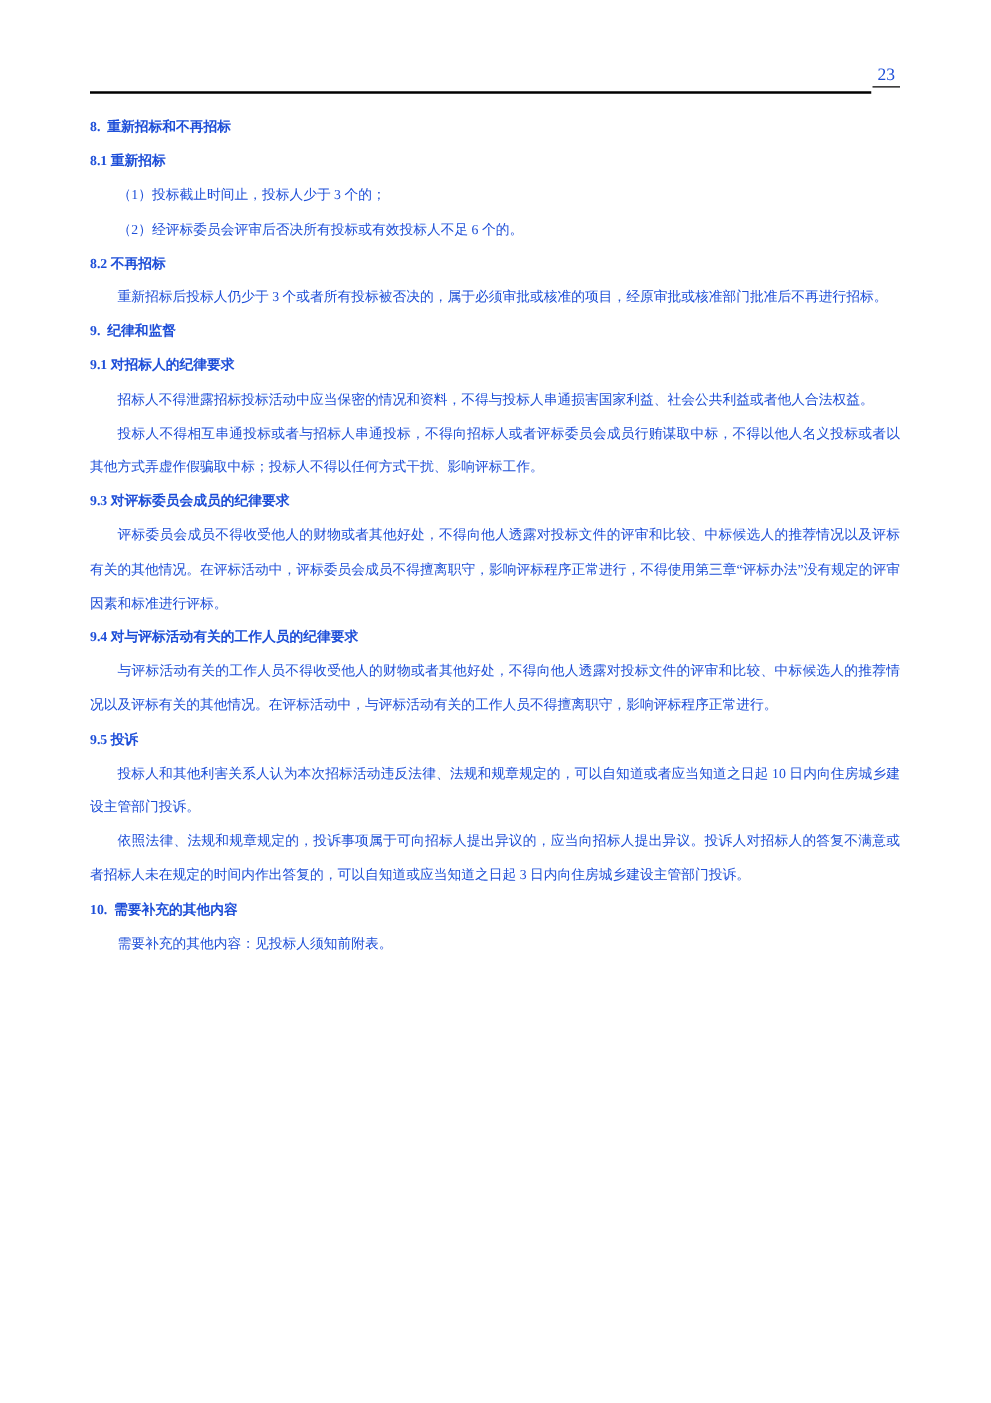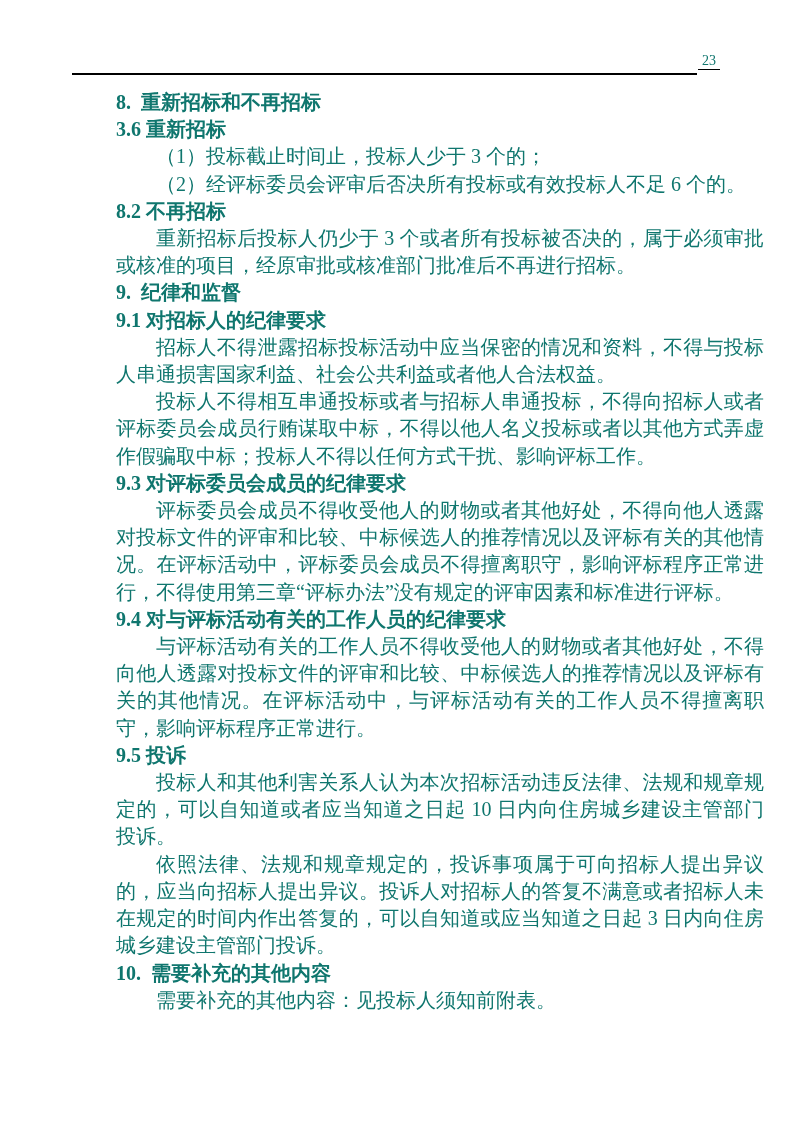--- a/index.html
+++ b/index.html
@@ -6,21 +6,21 @@
     margin: 0;
     padding: 0;
     background: #ffffff;
   }
   .page {
     position: relative;
     width: 793px;
     height: 1122px;
     background: #ffffff;
     font-family: "Liberation Serif", "DejaVu Serif", serif;
-    color: #0f766e;
+    color: #1d4ed8;
     overflow: hidden;
   }
   .header-rule {
     position: absolute;
     left: 72px;
     top: 73px;
     width: 625px;
     height: 0;
     border-top: 2.5px solid #000000;
   }
@@ -33,25 +33,24 @@
     font-size: 14px;
     line-height: 15px;
     padding: 0 1px 1px 1px;
     border-bottom: 1.5px solid #000000;
   }
   .content {
     position: absolute;
     left: 72px;
     top: 89px;
     width: 648px;
-    font-size: 20px;
+    font-size: 11px;
     line-height: 27.2px;
     text-align: justify;
     text-justify: inter-ideograph;
-    margin-left: 44px;
   }
   .block {
     margin: 0;
   }
   .block.h1, .block.h2 {
     font-weight: bold;
     text-align: left;
     white-space: pre-wrap;
   }
   .block.p {
@@ -59,21 +58,21 @@
   }
 </style>
 </head>
 <body>
 
 <div class="page">
   <div class="header-rule"></div>
   <div class="page-number">23</div>
   <main class="content">
       <div class="block h1">8.  重新招标和不再招标</div>
-      <div class="block h2">3.6 重新招标</div>
+      <div class="block h2">8.1 重新招标</div>
       <div class="block p">（1）投标截止时间止，投标人少于 3 个的；</div>
       <div class="block p">（2）经评标委员会评审后否决所有投标或有效投标人不足 6 个的。</div>
       <div class="block h2">8.2 不再招标</div>
       <div class="block p">重新招标后投标人仍少于 3 个或者所有投标被否决的，属于必须审批或核准的项目，经原审批或核准部门批准后不再进行招标。</div>
       <div class="block h1">9.  纪律和监督</div>
       <div class="block h2">9.1 对招标人的纪律要求</div>
       <div class="block p">招标人不得泄露招标投标活动中应当保密的情况和资料，不得与投标人串通损害国家利益、社会公共利益或者他人合法权益。</div>
       <div class="block p">投标人不得相互串通投标或者与招标人串通投标，不得向招标人或者评标委员会成员行贿谋取中标，不得以他人名义投标或者以其他方式弄虚作假骗取中标；投标人不得以任何方式干扰、影响评标工作。</div>
       <div class="block h2">9.3 对评标委员会成员的纪律要求</div>
       <div class="block p">评标委员会成员不得收受他人的财物或者其他好处，不得向他人透露对投标文件的评审和比较、中标候选人的推荐情况以及评标有关的其他情况。在评标活动中，评标委员会成员不得擅离职守，影响评标程序正常进行，不得使用第三章“评标办法”没有规定的评审因素和标准进行评标。</div>

